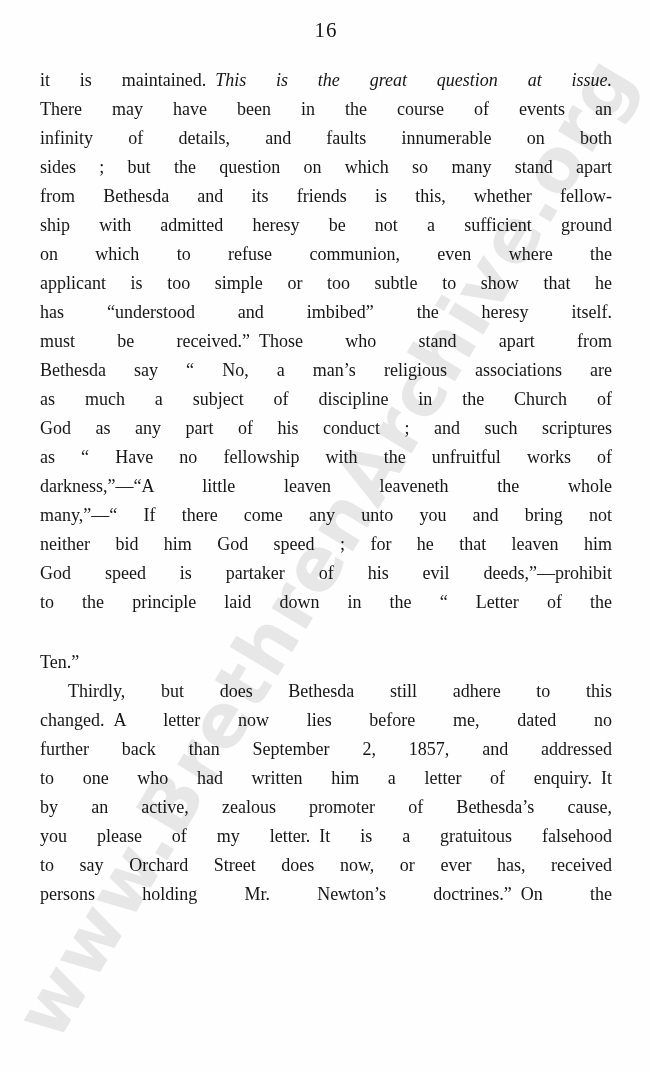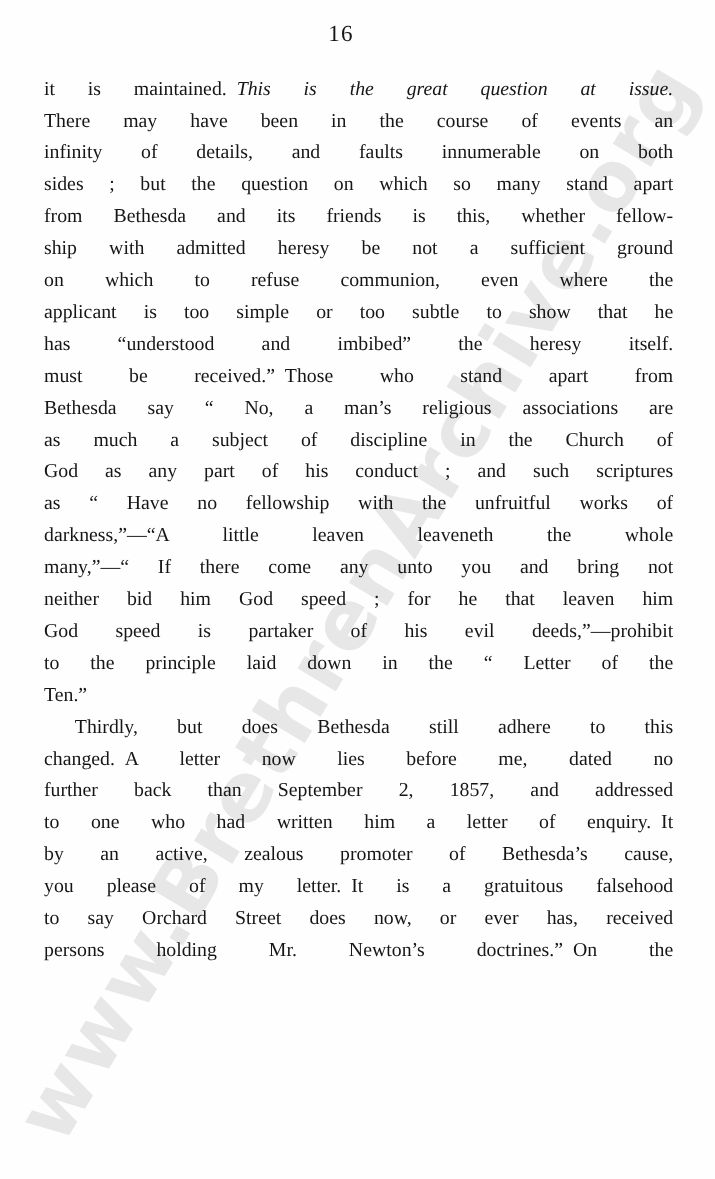--- a/index.html
+++ b/index.html
@@ -15,21 +15,21 @@
     width: 650px;
     height: 1072px;
     background: var(--paper);
     overflow: hidden;
     font-family: "Liberation Serif", "DejaVu Serif", serif;
     color: var(--ink);
   }
   .page-number {
     position: absolute;
     top: 18px;
-    left: 24px;
+    left: 40px;
     width: 572px;
     text-align: center;
     font-size: 21px;
     letter-spacing: 1px;
     z-index: 2;
   }
   .watermark {
     position: absolute;
     left: 50%;
     top: 51%;
@@ -58,20 +58,21 @@
     overflow: hidden;
     text-align: justify;
     text-align-last: justify;
     word-spacing: 1px;
   }
   .line.indent {
     text-indent: 28px;
   }
   .line.last-left {
     text-align-last: left;
+    margin-top: 31px;
   }
   .line em {
     font-style: italic;
   }
 </style>
 </head>
 <body style="--paper: #fefefe; --ink: #161616; --watermark: #e7e7e7;">
 
 <div class="page">
   <div class="watermark">www.BrethrenArchive.org</div>

